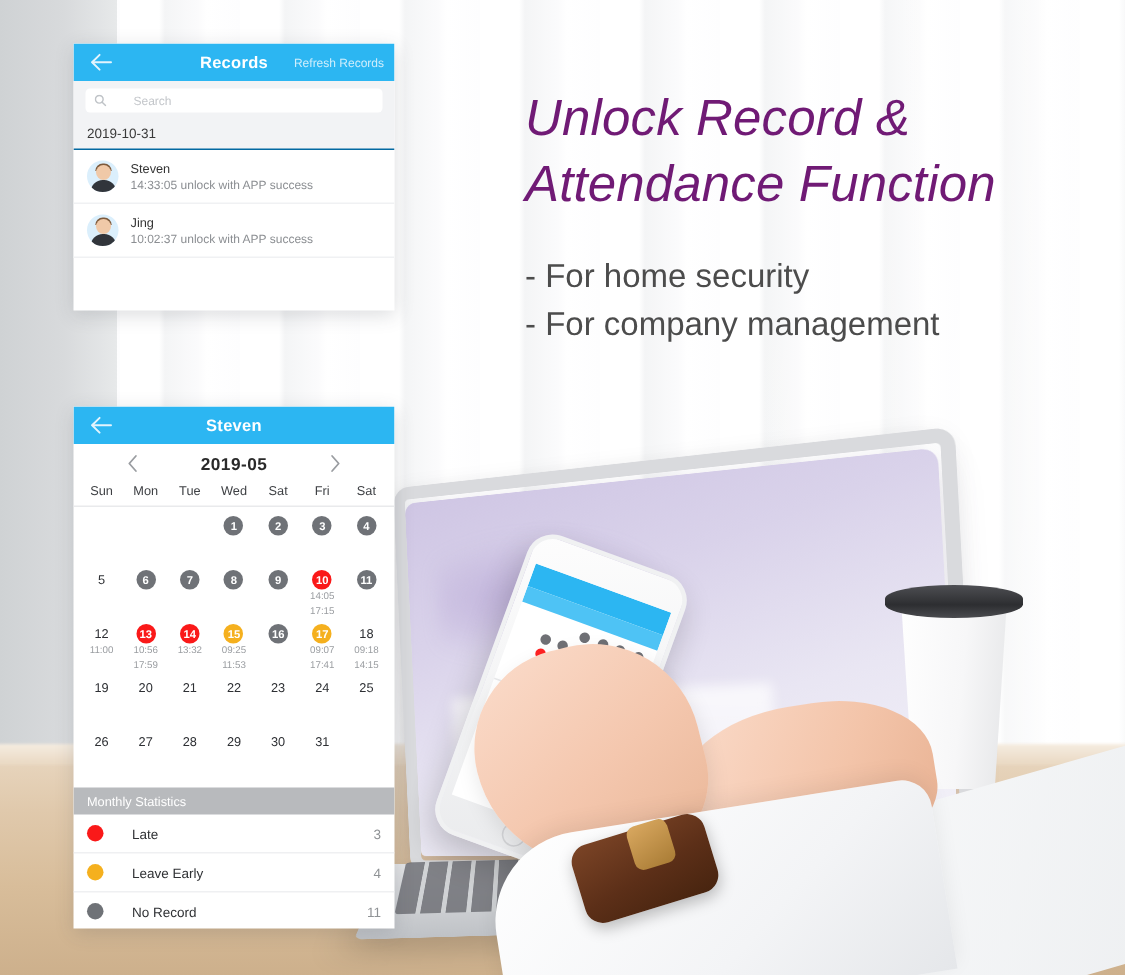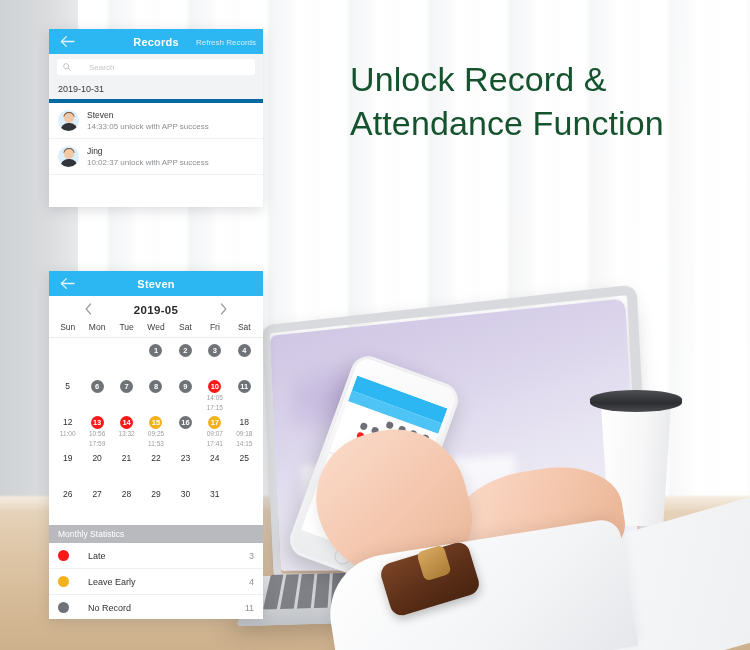--- a/index.html
+++ b/index.html
@@ -180,23 +180,24 @@
   .mini-stat-dot { width: 6px; height: 6px; border-radius: 50%; }
   .mini-stat-line { flex: 1; height: 3px; background: #dcdee0; border-radius: 2px; }
   .mini-home {
     position: absolute; left: 50%; bottom: 3px; transform: translateX(-50%);
     width: 16px; height: 16px; border: 1.5px solid #d2d3d6; border-radius: 50%;
   }
 
   
   .copy { position: absolute; left: 350px; top: 58px; width: 380px; }
   .headline {
-    font-size: 34px; line-height: 1.29; color: #14532d;
+    font-size: 34px; line-height: 1.29; color: #701a75;
     font-weight: 400; letter-spacing: .1px;
     white-space: pre-line;
+    font-style: italic;
   }
   .bullets { margin-top: 22px; font-size: 22px; line-height: 1.45; color: #4c4c4c; }
   .bullets div { white-space: pre; }
 
   
   .panel {
     position: absolute;
     background: #ffffff;
     box-shadow: 0 3px 12px rgba(60,65,75,.18);
     overflow: hidden;
@@ -226,21 +227,21 @@
   .search-wrap { background: #f2f3f5; padding: 5px 8px 5px; }
   .search-box {
     background: #fff; border-radius: 3px; height: 16px;
     display: flex; align-items: center; gap: 18px; padding: 0 6px;
   }
   .search-ico { color: #bfc3c7; display: flex; }
   .search-ph { font-size: 8px; color: #c3c6ca; }
 
   .date-head {
     background: #f2f3f5; font-size: 9px; color: #3a3a3a;
-    padding: 4px 9px 5px; border-bottom: 4px solid #0369a1;
+    padding: 4px 9px 5px; border-bottom: 1px solid #0369a1;
   }
 
   .rec-row {
     display: flex; align-items: center; gap: 8px;
     padding: 7px 9px; border-bottom: 1px solid #f0f1f3;
     background: #fff;
   }
   .avatar {
     width: 21px; height: 21px; border-radius: 50%;
     background: #dbeffc; position: relative; flex: none; overflow: hidden;
@@ -390,20 +391,24 @@
 
     <div class="hand-left"></div>
     <div class="arm-lower"></div>
     <div class="watch"></div>
     <div class="watch-face"></div>
   </div>
 
   <div class="copy">
     <div class="headline">Unlock Record &amp;
 Attendance Function</div>
+    <div class="bullets">
+      <div>- For home security</div>
+      <div>- For company management</div>
+    </div>
   </div>
 
   <div class="panel" id="records-panel">
     <div class="nav">
       <span class="nav-back">
         <svg width="15" height="13" viewBox="0 0 15 13" fill="none" stroke="#e3f4fd" stroke-width="1.3" stroke-linecap="round" stroke-linejoin="round">
           <path d="M14 6.5H1.6"></path>
             <path d="M6.4 1.6 1.4 6.5l5 4.9"></path>
         </svg>
       </span>

